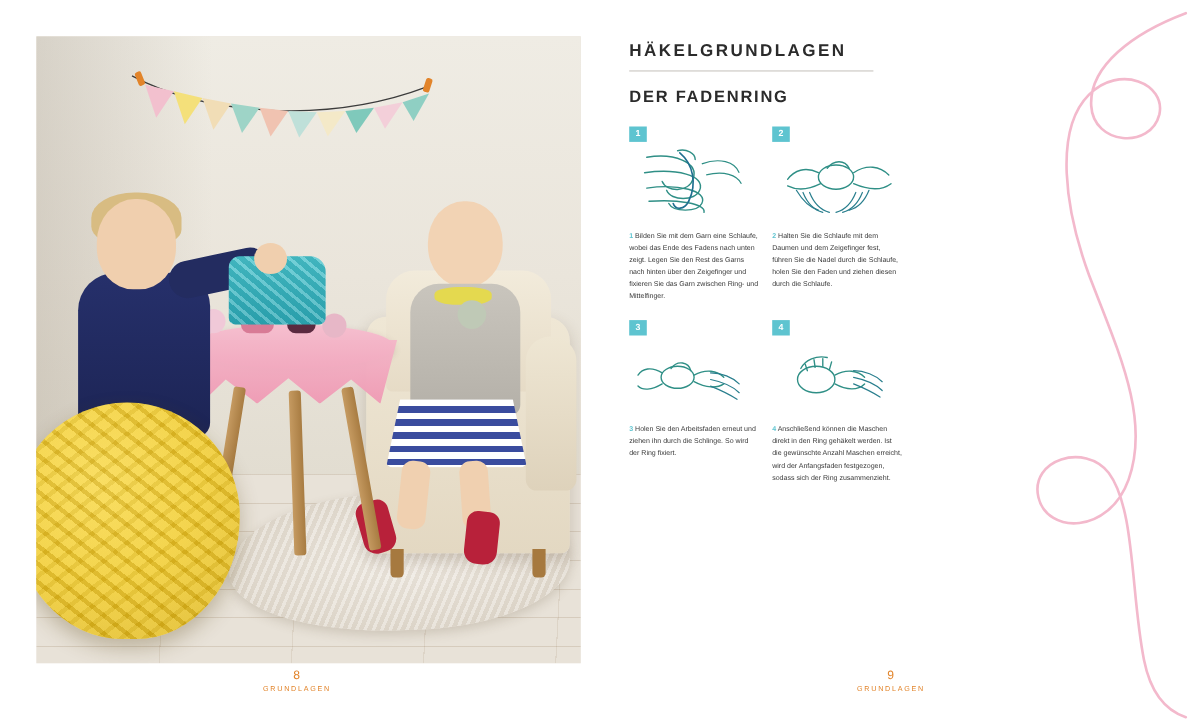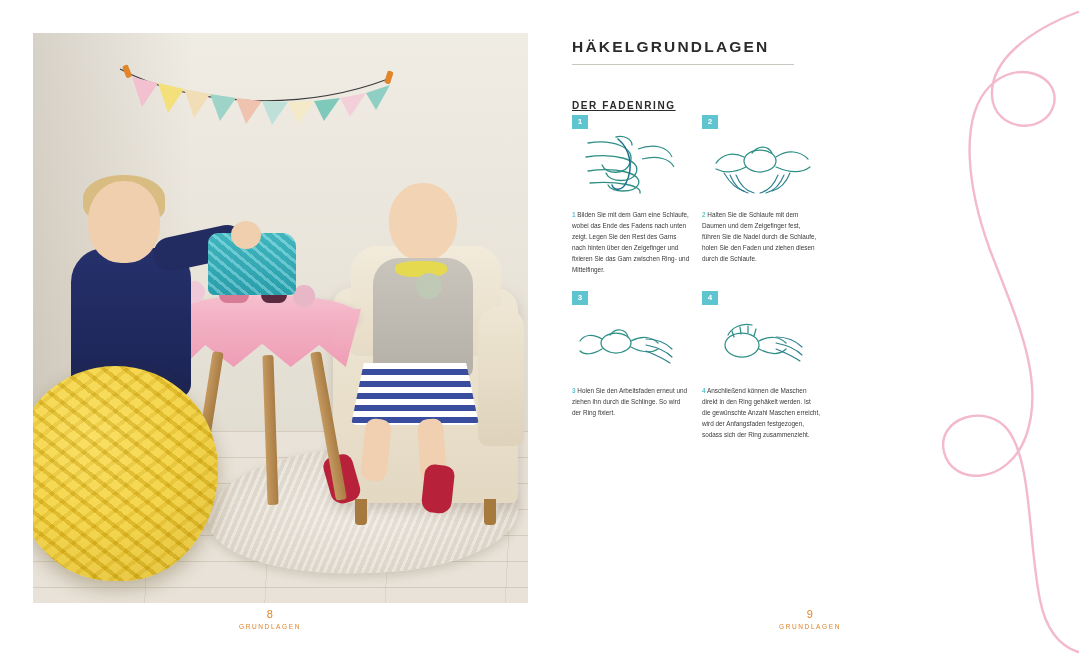--- a/index.html
+++ b/index.html
@@ -313,26 +313,25 @@
     position: absolute;
     left: 32px;
     top: 64px;
     width: 222px;
     height: 1px;
     background: #c9c6c0;
   }
   .section-title {
     position: absolute;
     left: 32px;
-    top: 100px;
-    font-size: 10px;
+    top: 80px;
+    font-size: 15px;
     letter-spacing: 1.6px;
     color: #2b2b2b;
     font-weight: bold;
-    text-decoration: underline;
   }
 
   .steps-grid {
     position: absolute;
     left: 32px;
     top: 115px;
     width: 248px;
     display: grid;
     grid-template-columns: 118px 118px;
     column-gap: 12px;

